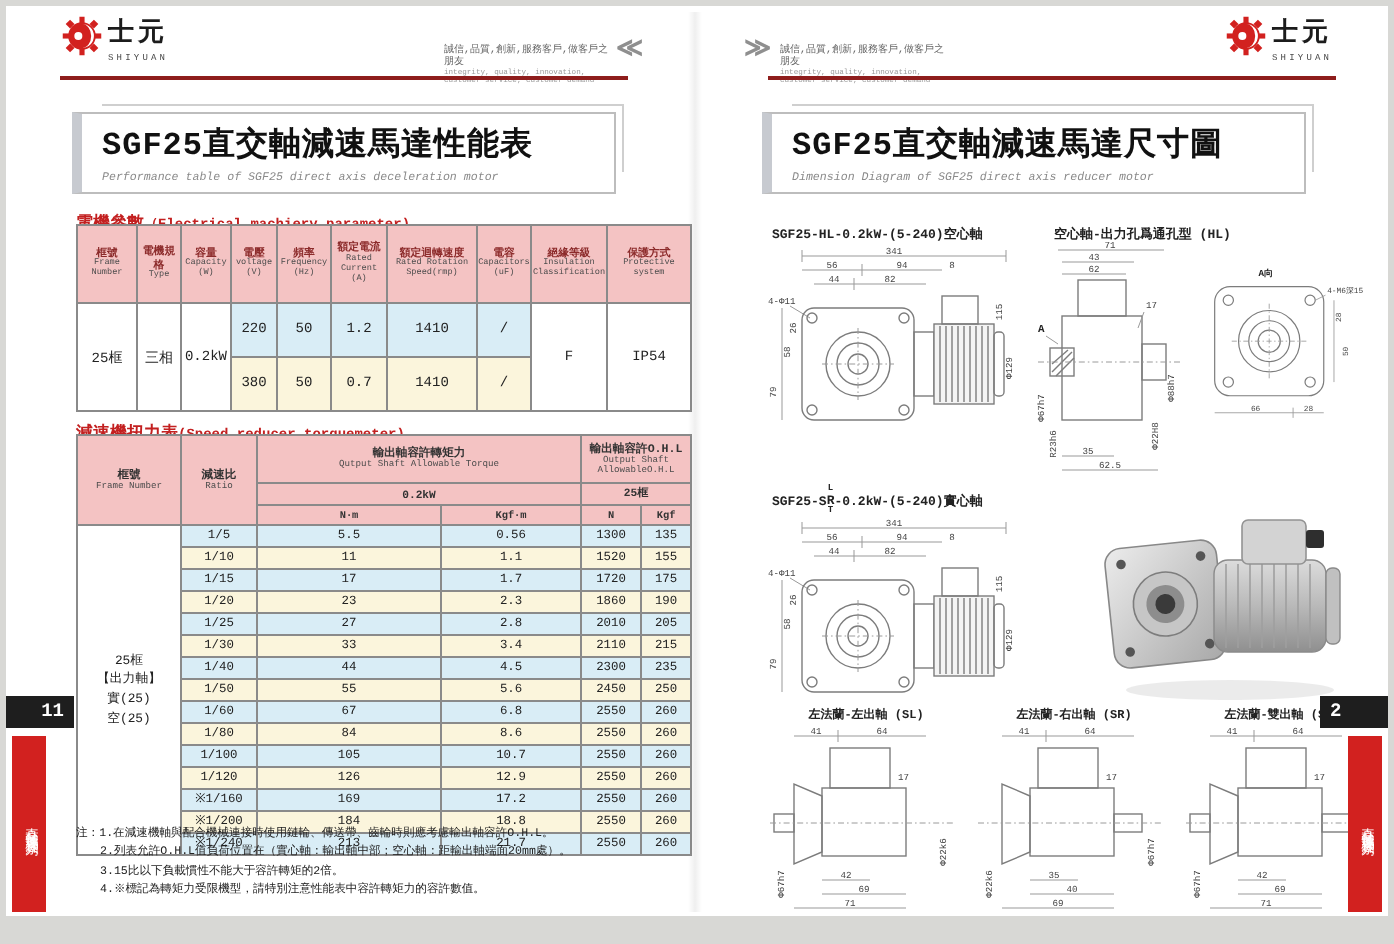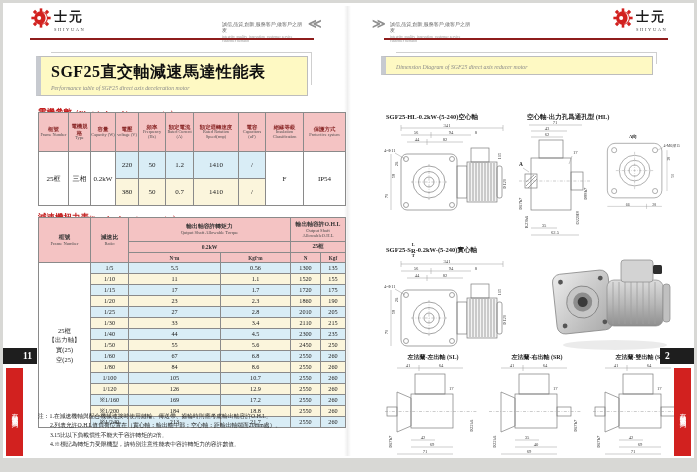--- a/index.html
+++ b/index.html
@@ -1,17 +1,17 @@
 <!DOCTYPE html>
 <html><head>
 <meta charset="utf-8">
 <style>
   html,body{margin:0;padding:0;background:#ffffff;}
   .canvas{position:relative;width:697px;height:472px;background:#d8d8d5;overflow:hidden;
-          font-family:Liberation Serif, serif;color:#222;}
+          font-family:Liberation Mono, monospace;color:#222;}
   .spread{position:absolute;left:3px;top:3px;right:3px;bottom:14px;background:#ffffff;}
   .gutter{position:absolute;left:344px;top:6px;bottom:16px;width:7px;
           background:linear-gradient(90deg,transparent,#00000010,transparent);}
 
   
   .logo{position:absolute;display:flex;align-items:flex-start;}
   .logo-l{left:30px;top:7px;}
   .logo-r{left:612px;top:7px;}
   .logo svg{width:22px;height:22px;}
   .logo .ltxt{margin-left:2px;}
@@ -23,21 +23,21 @@
   .tag-l{left:222px;top:22px;width:82px;}
   .tag-r{left:390px;top:22px;width:82px;}
   .chev{position:absolute;font-size:13px;color:#8f8f8f;font-weight:bold;letter-spacing:-2px;}
   .chev-l{left:308px;top:16px;}
   .chev-r{left:372px;top:16px;}
   .redline{position:absolute;height:2px;background:#8e1d1c;top:38px;}
   .redline-l{left:30px;width:284px;}
   .redline-r{left:384px;width:284px;}
 
   
-  .titlebox{position:absolute;top:56px;width:248px;background:#fef9c3;border:1px solid #bdbdbd;
+  .titlebox{position:absolute;top:56px;width:248px;background:#ffffff;border:1px solid #bdbdbd;
             border-left:5px solid #c7cad0;padding:5px 8px 4px 10px;}
   .titlebox::before{content:"";position:absolute;left:10px;top:-5px;right:-5px;height:1px;background:#cfcfcf;}
   .titlebox::after{content:"";position:absolute;top:-5px;right:-5px;bottom:10px;width:1px;background:#cfcfcf;}
   .tb-l{left:36px;}
   .tb-r{left:381px;}
   .h1{font-size:16px;font-weight:bold;color:#111;letter-spacing:0.5px;white-space:nowrap;}
   .h1sub{font-size:5.8px;color:#8a8a8a;font-style:italic;margin-top:2px;}
 
   
   .sec{position:absolute;font-weight:bold;color:#c32020;white-space:nowrap;}
@@ -161,20 +161,21 @@
       <span class="en" style="display:block">SHIYUAN</span>
     </span>
   </div>
   <div class="redline redline-r"></div>
 
   <div class="titlebox tb-l">
     <div class="h1">SGF25直交軸減速馬達性能表</div>
     <div class="h1sub">Performance table of SGF25 direct axis deceleration motor</div>
   </div>
   <div class="titlebox tb-r">
+    <div class="h1">SGF25直交軸減速馬達尺寸圖</div>
     <div class="h1sub">Dimension Diagram of SGF25 direct axis reducer motor</div>
   </div>
 
   <div class="sec" style="left:38px;top:101px;">
     <span class="big">電機參數</span><span class="small">（Electrical machiery parameter)</span>
   </div>
 
   <table class="t1">
     <colgroup>
         <col style="width:30px">

